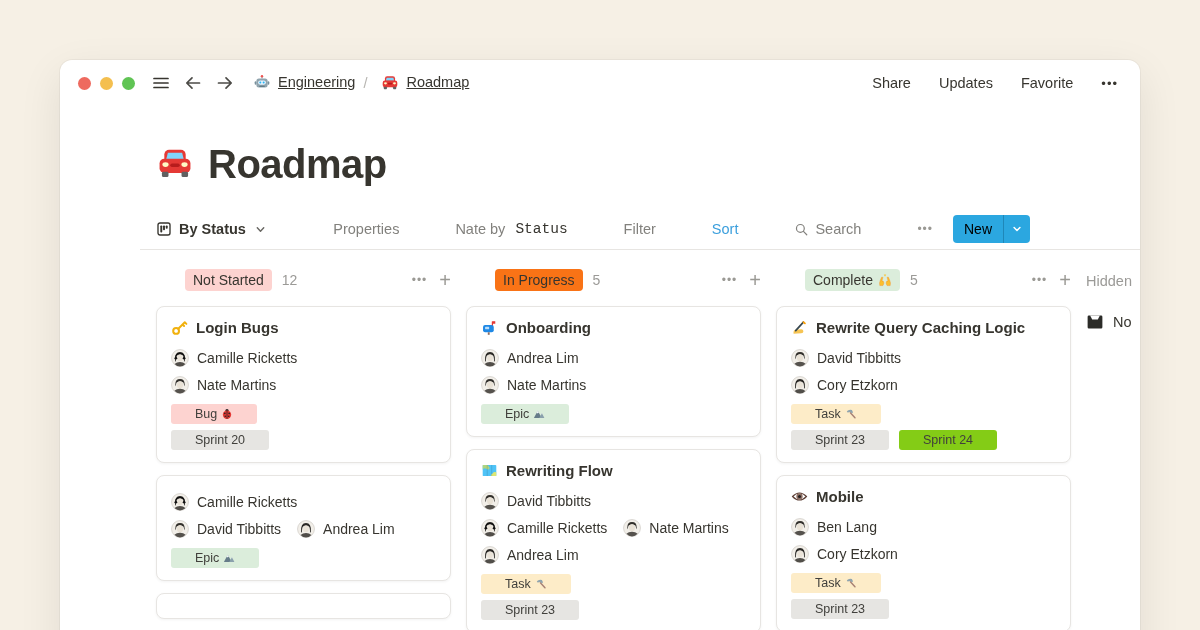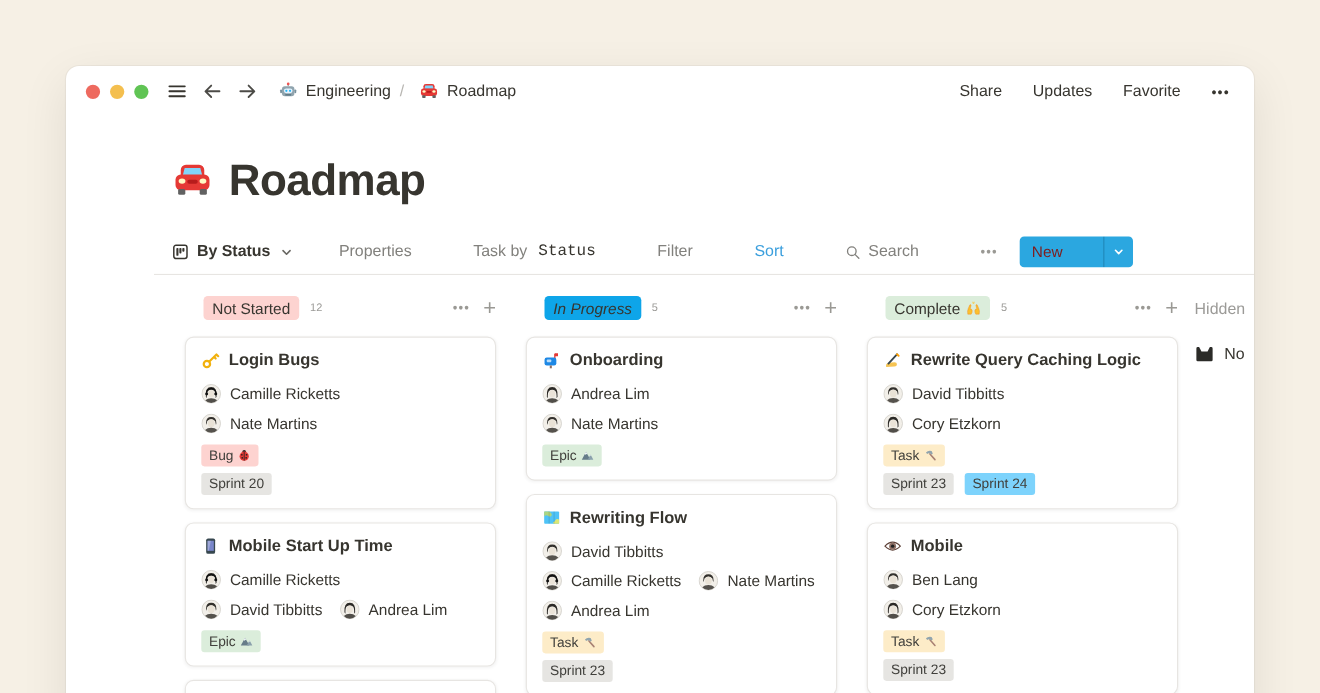--- a/index.html
+++ b/index.html
@@ -21,21 +21,21 @@
     height:46px; display:flex; align-items:center;
     padding:0 22px 0 18px; font-size:14.5px;
   }
   .lights { display:flex; gap:9px; margin-right:16px; }
   .light { width:13px; height:13px; border-radius:50%; display:inline-block; }
   .light.red { background:#ee6a5f; }
   .light.yellow { background:#f4bf4f; }
   .light.green { background:#60c454; }
   .nav-icon { width:20px; height:20px; display:inline-flex; margin-right:12px; cursor:default; }
   .nav-icon svg { width:100%; height:100%; display:block; }
-  .crumb { display:flex; align-items:center; gap:7px; margin-left:6px; }
+  .crumb { display:flex; align-items:flex-start; gap:7px; margin-left:6px;text-decoration:underline; }
   .crumb-emoji { width:18px; height:18px; display:inline-flex; }
   .crumb-emoji svg { width:100%; height:100%; display:block; }
   .crumb-sep { color:#b7b5b1; margin:0 8px; }
   .titlebar-right { margin-left:auto; display:flex; align-items:center; gap:28px; }
   .tb-action { color:#37352f; cursor:default; }
   .tb-more { color:#37352f; letter-spacing:1px; font-size:13px; }
   
   .content { padding-left:96px; }
   .page-title {
     margin-top:36px; display:flex; align-items:center;
@@ -51,56 +51,56 @@
   .chev { width:11px; height:11px; display:inline-flex; color:#37352f; opacity:.75; margin-left:2px; }
   .toolbar-right { margin-left:auto; display:flex; align-items:center; gap:20px; font-size:14.5px; color:#82817d; }
   .tool-item { display:flex; align-items:center; gap:6px; cursor:default;margin-left:36px; }
   .group-by b { color:#37352f; font-weight:400; margin-left:4px;font-family:Liberation Mono, monospace; }
   .sort { }
   .search-icon { width:15px; height:15px; display:inline-flex; }
   .search-icon svg { width:100%; height:100%; display:block; }
   .tool-more { letter-spacing:1px; font-size:12px; color:#9a9994; }
   .new-btn {
     display:flex; align-items:stretch; height:28px; border-radius:4px; overflow:hidden;
-    color:#7f1d1d; font-size:14px; font-weight:500; cursor:default;gap:26px;
+    color:#000000; font-size:14px; font-weight:500; cursor:default;
   }
   .new-btn .new-main { display:flex; align-items:center; padding:0 11px; }
   .new-btn .new-chev { display:flex; align-items:center; padding:0 8px; border-left:1px solid rgba(9,77,110,0.35); }
   .new-btn .new-chev .chev { color:#fff; opacity:1; width:10px; height:10px; margin:0; }
   .divider { margin-top:5px; margin-left:-16px; width:1000px; height:1px; background:#e7e5e2; }
   
   .board { display:flex; gap:15px; margin-top:18px; }
   .column { width:295px; flex:0 0 295px; }
   .col-header { display:flex; align-items:center; height:24px; margin-bottom:14px;padding-left:29px; }
   .col-badge {
     display:inline-flex; align-items:center; height:22px; padding:0 8px;
     border-radius:4px; font-size:14px; color:#37352f; white-space:nowrap;
   }
   .badge-emoji { width:14px; height:14px; display:inline-flex; margin-left:5px; }
   .badge-emoji svg { width:100%; height:100%; display:block; }
-  .col-count { color:#9b9a97; font-size:10px; margin-left:10px; }
+  .col-count { color:#9b9a97; font-size:14px; margin-left:10px; }
   .col-actions { margin-left:auto; display:flex; align-items:center; gap:12px; color:#9a9994; }
   .col-more { letter-spacing:1px; font-size:12px; cursor:default; }
   .col-add { font-size:20px; font-weight:300; line-height:20px; cursor:default; }
   .cards { display:flex; flex-direction:column; gap:12px; }
   .card {
     background:#fff; border:1px solid #e7e5e2; border-radius:8px;
     box-shadow:0 1px 3px rgba(15,15,15,0.05);
-    padding:12px 14px; cursor:default;margin-left:12px;
+    padding:12px 14px; cursor:default;
   }
   .card-title { display:flex; align-items:center; gap:8px; font-size:15px; font-weight:600; margin-bottom:8px; }
   .card-emoji { width:17px; height:17px; flex:0 0 17px; display:inline-flex; }
   .card-emoji svg { width:100%; height:100%; display:block; }
   .person-row { display:flex; align-items:center; gap:16px; height:27px; }
   .person { display:flex; align-items:center; gap:8px; font-size:14px; }
   .avatar { width:18px; height:18px; flex:0 0 18px; display:inline-flex; }
   .avatar svg { width:100%; height:100%; display:block; }
   .tag-row { display:flex; gap:10px; margin-top:6px; }
   .tag {
-    display:inline-flex; align-items:center; height:20px; padding:0 7px;
+    display:inline-flex; align-items:center; height:20px; padding:0 24px;
     border-radius:3px; font-size:12.5px; color:#41403c; white-space:nowrap;
   }
   .tag-emoji { width:12px; height:12px; display:inline-flex; margin-left:4px; }
   .tag-emoji svg { width:100%; height:100%; display:block; }
   
   .hidden-col { width:160px; flex:0 0 160px; padding-top:1px; }
   .hidden-label { color:#9b9a97; font-size:14.5px; height:24px; display:flex; align-items:center; }
   .hidden-item { margin-top:20px; display:flex; align-items:center; gap:9px; font-size:14.5px; font-weight:500; }
   .inbox-emoji { width:18px; height:18px; display:inline-flex; }
   .inbox-emoji svg { width:100%; height:100%; display:block; }
@@ -201,21 +201,21 @@
         <span>By Status</span>
         <span class="chev">
           <svg viewBox="0 0 12 12">
               <path d="M2.5 4.2 6 7.8 9.5 4.2" fill="none" stroke="currentColor" stroke-width="1.6" stroke-linecap="round" stroke-linejoin="round"></path>
             </svg>
         </span>
       </div>
       <div class="toolbar-right">
         <span class="tool-item">Properties</span>
         <span class="tool-item group-by">
-          <span>Task by</span>
+          <span>Nate by</span>
             <b>Status</b>
         </span>
         <span class="tool-item">Filter</span>
         <span class="tool-item sort" id="sort-btn" style="color: rgb(59, 159, 221);">Sort</span>
         <span class="tool-item">
           <span class="search-icon">
             <svg viewBox="0 0 20 20">
                 <circle cx="8.5" cy="8.5" r="5.2" fill="none" stroke="#82817d" stroke-width="1.6"></circle>
                 <line x1="12.6" y1="12.6" x2="17" y2="17" stroke="#82817d" stroke-width="1.6" stroke-linecap="round"></line>
               </svg>
@@ -305,30 +305,20 @@
                   </span>
                 </span>
               </div>
               <div class="tag-row">
                 <span class="tag" style="background: rgb(230, 229, 226);">
                   <span>Sprint 20</span>
                 </span>
               </div>
             </div>
             <div class="card">
-              <div class="card-title">
-                <span class="card-emoji">
-                  <svg viewBox="0 0 20 20">
-                    <rect x="5.2" y="1.8" width="9.6" height="16.4" rx="2" fill="#37474f"></rect>
-                    <rect x="6.6" y="4.2" width="6.8" height="10.8" fill="#7986cb"></rect>
-                    <path d="M6.6 4.2h3.6L8 15H6.6Z" fill="rgba(255,255,255,.28)"></path>
-                  </svg>
-                </span>
-                <span>Mobile Start Up Time</span>
-              </div>
               <div class="person-row">
                 <span class="person">
                   <span class="avatar">
                     <svg viewBox="0 0 20 20">
                       <circle cx="10" cy="10" r="9.4" fill="#f2efe9" stroke="#cfccc6" stroke-width="0.8"></circle>
                       <path d="M4.6 13Q3.8 3.2 10 3.2T15.4 13l-1 1.4q.3-6-1.2-7.3Q11.8 6 10 6T6.8 7.1Q5.3 8.4 5.6 14.4Z" fill="#2b2926"></path>
                       <ellipse cx="10" cy="9.9" rx="3.1" ry="3.8" fill="#eae3d8"></ellipse>
                       <path d="M5.2 9.6Q5.2 4.8 10 4.8t4.8 4.8" fill="none" stroke="#111" stroke-width="1.3"></path>
                       <circle cx="5.4" cy="10.3" r="1.5" fill="#111"></circle>
                       <circle cx="14.6" cy="10.3" r="1.5" fill="#111"></circle>
@@ -374,21 +364,21 @@
                     </svg>
                   </span>
                 </span>
               </div>
             </div>
             <div class="card"></div>
           </div>
         </div>
         <div class="column">
           <div class="col-header">
-            <span class="col-badge" style="background: #0ea5e9; font-style: italic;">
+            <span class="col-badge" style="background: #f97316;">
               <span>In Progress</span>
             </span>
             <span class="col-count">5</span>
             <span class="col-actions">
               <span class="col-more">•••</span>
               <span class="col-add">+</span>
             </span>
           </div>
           <div class="cards">
             <div class="card">
@@ -595,21 +585,21 @@
                       <line x1="9" y1="7.8" x2="16.6" y2="16.4" stroke="#a98274" stroke-width="2.4" stroke-linecap="round"></line>
                       <path d="M3 5.5Q6.5 1.8 11.5 3.4l1.8 3.6q-.8 1.5-2.3 1.8L9.5 7.2Q6.5 6 4.8 8Z" fill="#90a4ae"></path>
                     </svg>
                   </span>
                 </span>
               </div>
               <div class="tag-row">
                 <span class="tag" style="background: rgb(230, 229, 226);">
                   <span>Sprint 23</span>
                 </span>
-                <span class="tag" style="background: #7dd3fc; text-align: right;">
+                <span class="tag" style="background: #84cc16; text-align: right;">
                   <span>Sprint 24</span>
                 </span>
               </div>
             </div>
             <div class="card">
               <div class="card-title">
                 <span class="card-emoji">
                   <svg viewBox="0 0 20 20">
                     <path d="M1.8 10Q10 1.6 18.2 10 10 18.4 1.8 10Z" fill="#fff" stroke="#5d4037" stroke-width="1.3"></path>
                     <circle cx="10" cy="10" r="3.7" fill="#8d6e63"></circle>

